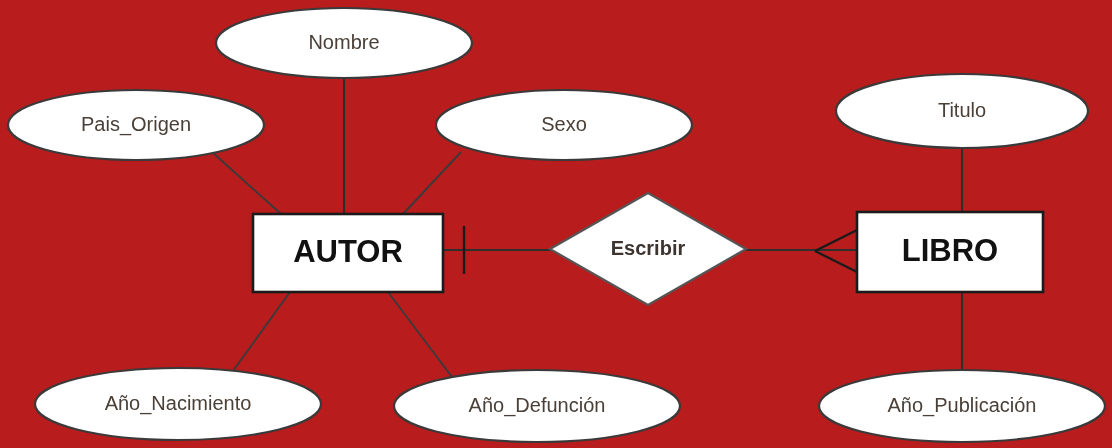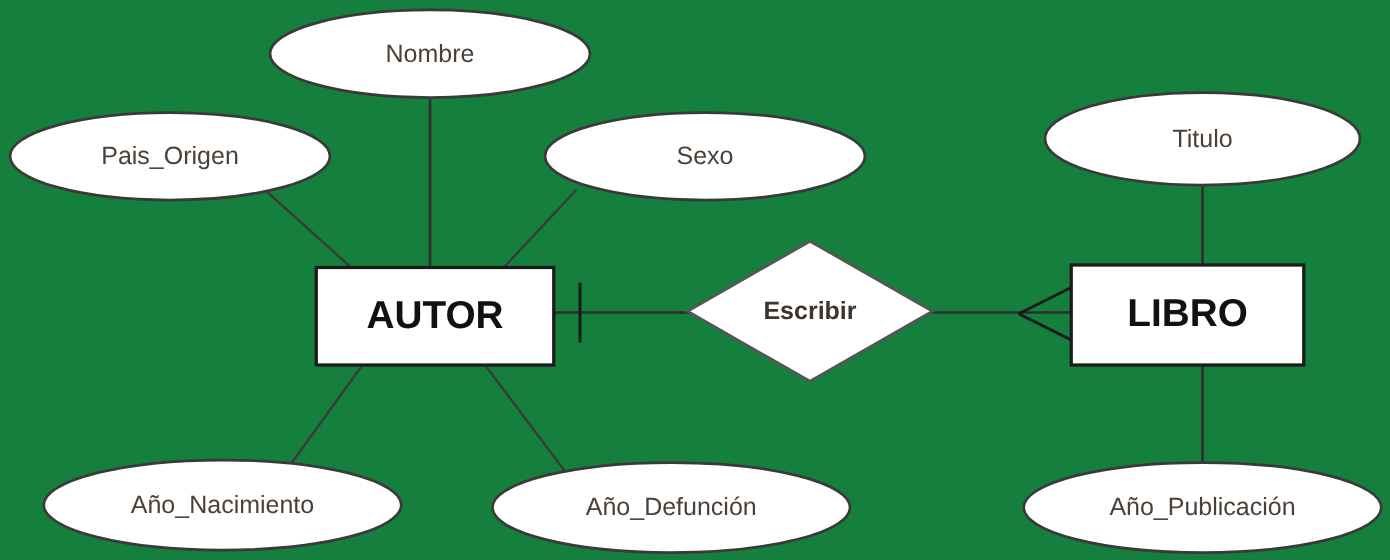--- a/index.html
+++ b/index.html
@@ -7,21 +7,21 @@
     padding: 0;
     background: #ffffff;
   }
   body {
     font-family: "Liberation Sans", sans-serif;
   }
   #diagram-root {
     position: relative;
     width: 1112px;
     height: 448px;
-    background: #15803d;
+    background: #b91c1c;
     overflow: hidden;
   }
   #er-svg {
     position: absolute;
     top: 0;
     left: 0;
     width: 1112px;
     height: 448px;
     display: block;
   }

